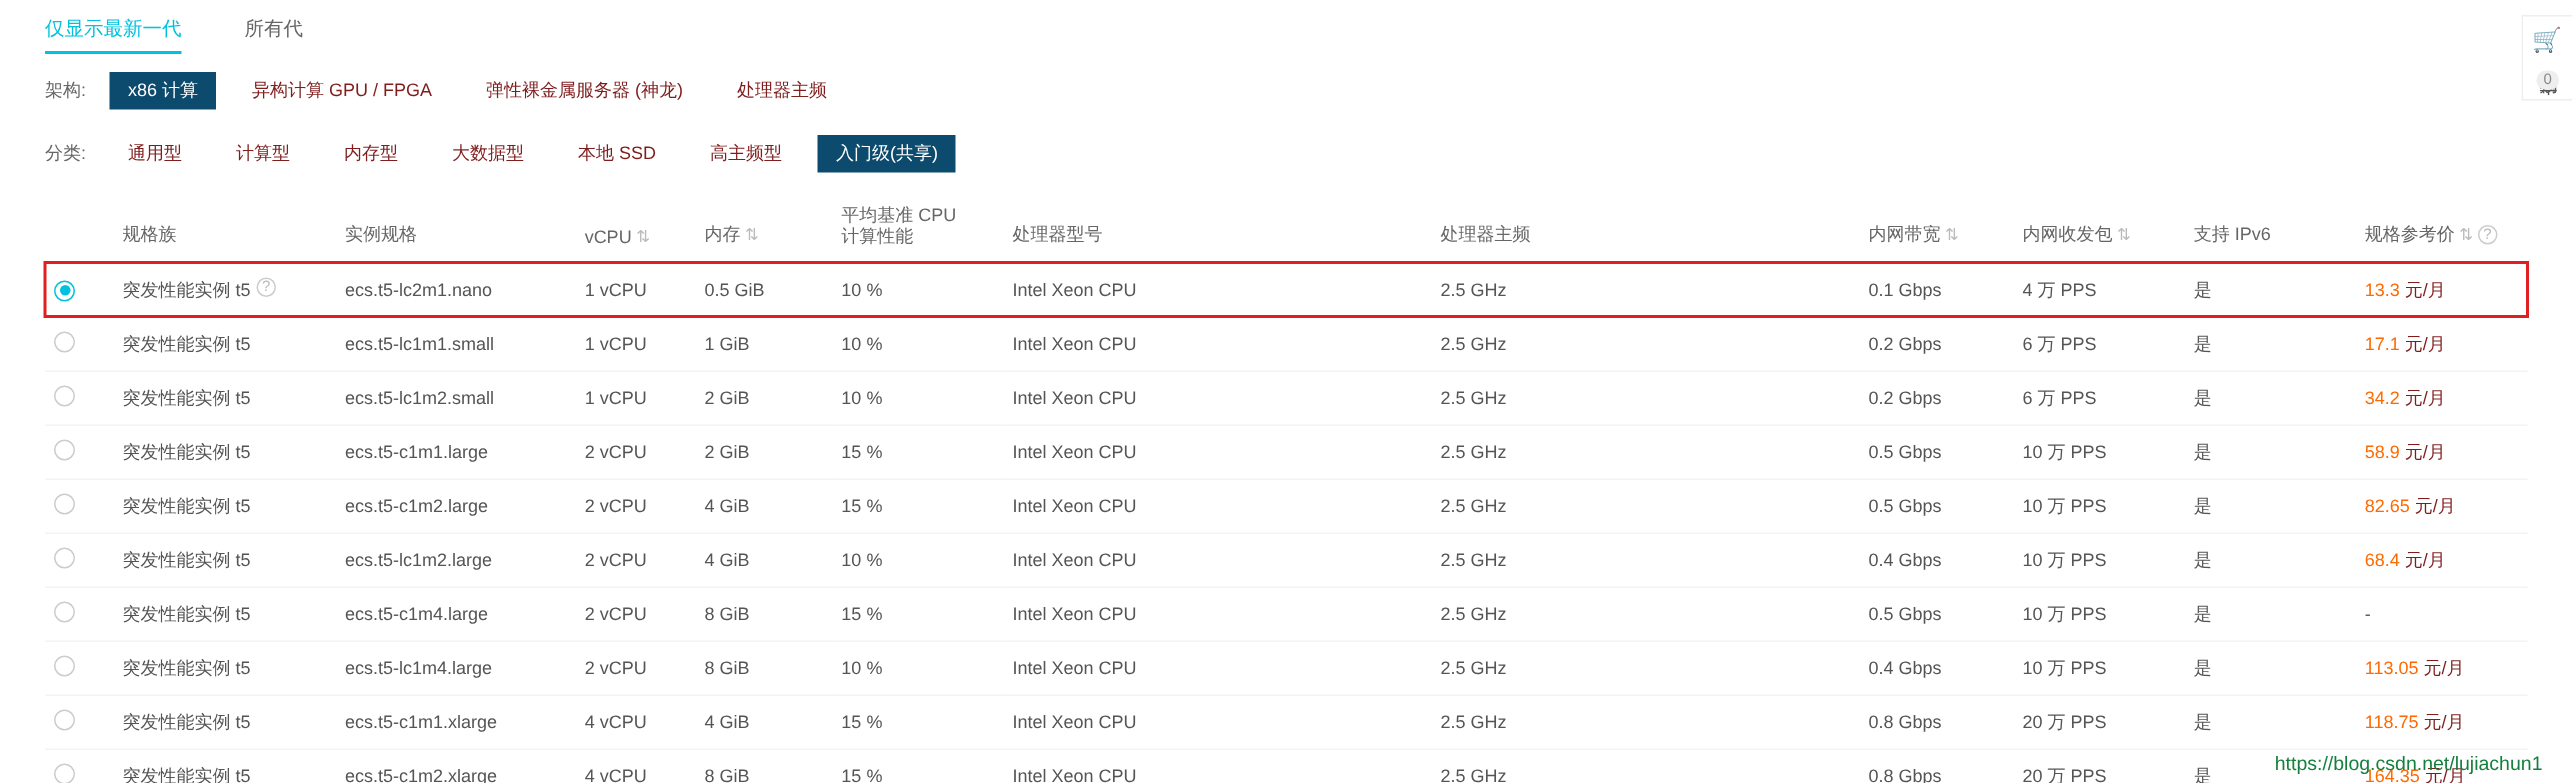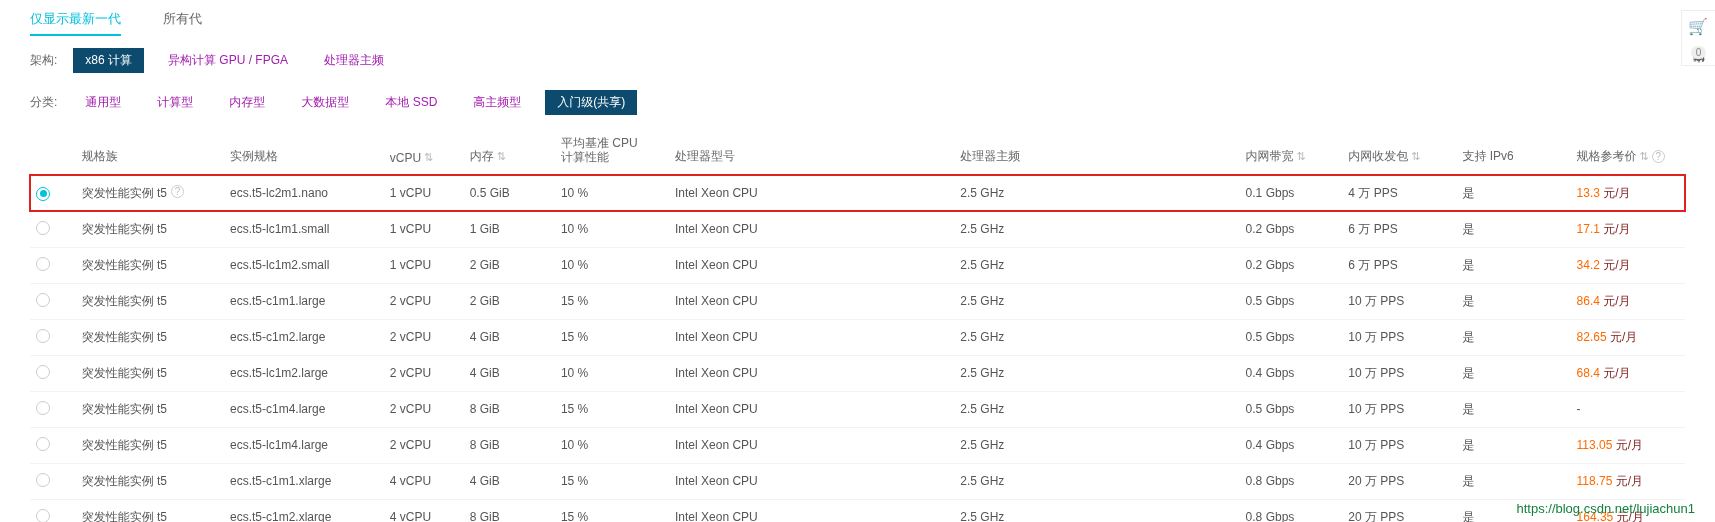--- a/index.html
+++ b/index.html
@@ -4,21 +4,21 @@
   <style>
     * { box-sizing: border-box; margin: 0; padding: 0; }
     body { font-family: -apple-system, "PingFang SC", "Microsoft YaHei", sans-serif; font-size: 12px; color: #333; background: #fff; }
 
     .top-tabs { display: flex; gap: 42px; padding: 4px 30px 0; font-size: 13px; text-align: right; }
     .top-tabs .tab { padding: 6px 0; cursor: pointer; color: #666; }
     .top-tabs .tab.active { color: #00c1de; border-bottom: 2px solid #00c1de; }
 
     .filter-row { display: flex; align-items: center; padding: 12px 30px 5px; gap: 12px; font-size: 12px; }
     .filter-row .label { color: #666; margin-right: 4px; }
-    .filter-row .chip { padding: 4px 12px; color: #a21caf; cursor: pointer; }
+    .filter-row .chip { padding: 4px 12px; color: #7f1d1d; cursor: pointer; }
     .filter-row .chip.active { background: #0c4a6e; color: #fff; }
 
     .table-wrap { padding: 0 30px; margin-top: 6px; }
     table { width: 100%; border-collapse: collapse; }
     thead th { text-align: left; font-weight: 400; color: #666; padding: 10px 6px; font-size: 12px; white-space: nowrap; border-bottom: 1px solid transparent; vertical-align: bottom; }
     thead th .hd { display: inline-flex; align-items: center; gap: 3px; }
     .sort-ico, .help-ico { color: #bbb; cursor: pointer; font-size: 11px; display: inline-block; }
     .help-ico { border: 1px solid #ccc; border-radius: 50%; width: 13px; height: 13px; line-height: 11px; text-align: center; font-size: 10px; }
 
     tbody td { padding: 9px 6px; font-size: 12px; color: #555; }
@@ -42,20 +42,21 @@
 
 <div class="top-tabs">
   <div class="tab active">仅显示最新一代</div>
   <div class="tab">所有代</div>
 </div>
 
 <div class="filter-row">
   <span class="label">架构:</span>
   <span class="chip active">x86 计算</span>
   <span class="chip">异构计算 GPU / FPGA</span>
+  <span class="chip">弹性裸金属服务器 (神龙)</span>
   <span class="chip">处理器主频</span>
 </div>
 
 <div class="filter-row">
   <span class="label">分类:</span>
   <span class="chip">通用型</span>
   <span class="chip">计算型</span>
   <span class="chip">内存型</span>
   <span class="chip">大数据型</span>
   <span class="chip">本地 SSD</span>
@@ -181,21 +182,21 @@
             </span></td>
           <td>ecs.t5-c1m1.large</td>
           <td>2 vCPU</td>
           <td>2 GiB</td>
           <td>15 %</td>
           <td>Intel Xeon CPU</td>
           <td>2.5 GHz</td>
           <td>0.5 Gbps</td>
           <td>10 万 PPS</td>
           <td>是</td>
-          <td><span class="price-num">86.4</span><span class="price-unit"> 元/月</span></td>
+          <td><span class="price-num">58.9</span><span class="price-unit"> 元/月</span></td>
         </tr>
         <tr>
           <td><span class="radio"></span></td>
           <td><span class="fam-help">
               <span>突发性能实例 t5</span>
             </span></td>
           <td>ecs.t5-c1m2.large</td>
           <td>2 vCPU</td>
           <td>4 GiB</td>
           <td>15 %</td>

